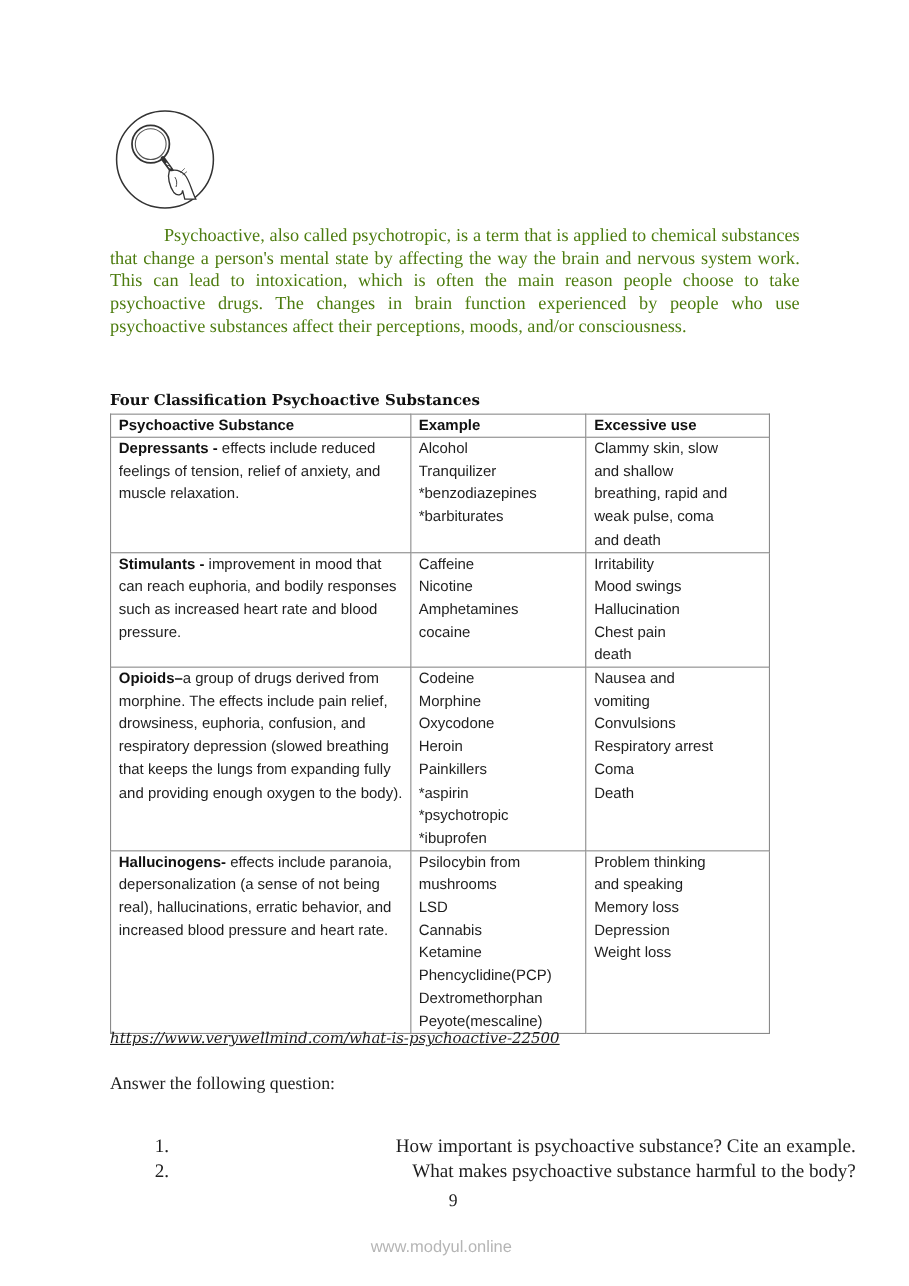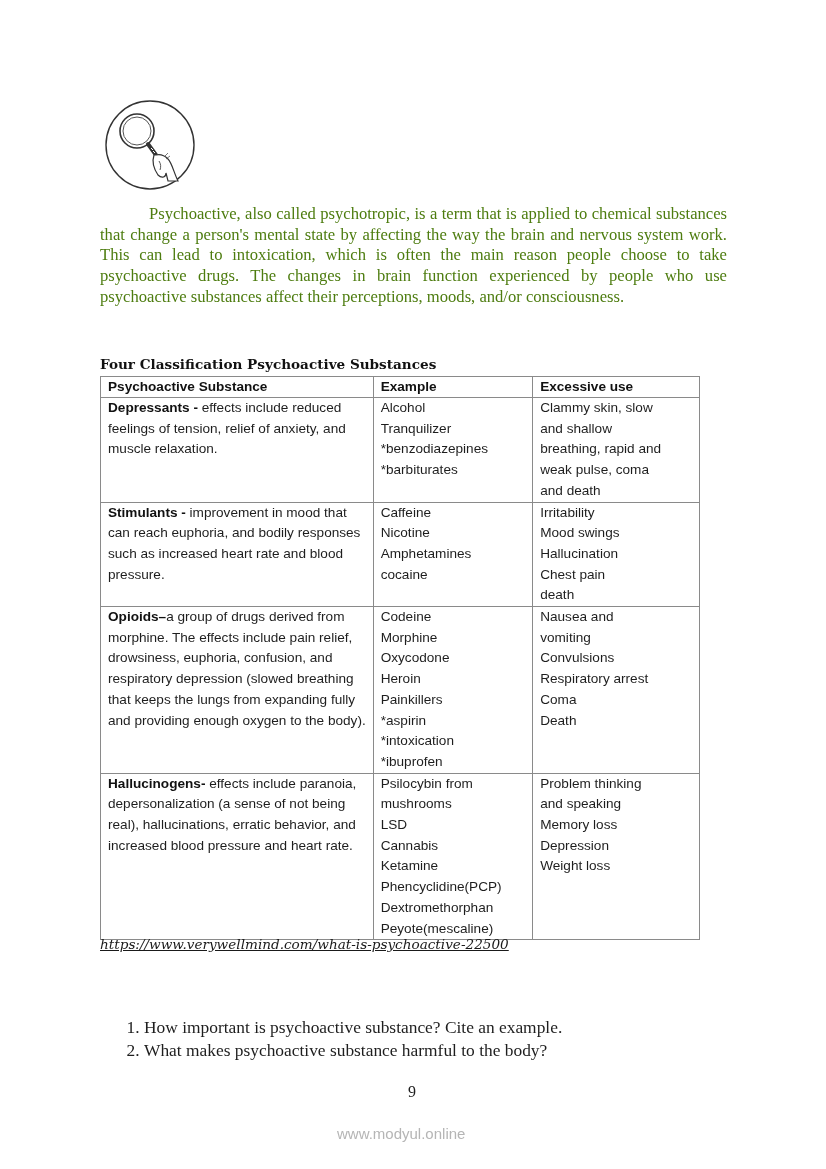--- a/index.html
+++ b/index.html
@@ -20,21 +20,21 @@
   table.grid col.c1 { width: 288px; }
   table.grid col.c2 { width: 162px; }
   table.grid col.c3 { width: 170px; }
   td.desc { text-align: justify; }
   td.desc b { color: #111; }
   .line { display: block; white-space: nowrap; }
 
   .source-link { position: absolute; left: 100px; top: 936px; font-family: "DejaVu Serif", serif; font-style: italic; font-size: 13.6px; color: #1a1a1a; text-decoration: underline; text-align: right; }
 
   .answer-label { position: absolute; left: 100px; top: 976px; font-family: "Liberation Serif", serif; font-size: 16.2px; color: #1e1e1e; }
-  ol.questions { position: absolute; left: 100px; top: 1016px; margin: 0; padding: 0 0 0 44px; width: 620px; font-family: "Liberation Serif", serif; font-size: 17.4px; line-height: 22.5px; color: #1e1e1e; }
+  ol.questions { position: absolute; left: 100px; top: 1016px; margin: 14px; padding: 0 0 0 44px; width: 620px; font-family: "Liberation Serif", serif; font-size: 17.4px; line-height: 22.5px; color: #1e1e1e; text-align: right; }
   ol.questions li { padding-left: 0; }
 
   .page-number { position: absolute; left: 408px; top: 1083px; font-family: "Liberation Serif", serif; font-size: 16px; color: #1e1e1e; }
   .module-code { position: absolute; right: 20px; top: 1105px; font-family: "Liberation Sans", sans-serif; font-weight: bold; font-size: 17px; color: #111; letter-spacing: -0.2px; }
   .watermark { position: absolute; left: 337px; top: 1125px; font-family: "Liberation Sans", sans-serif; font-size: 15px; color: #b5b5b5; }
 </style>
 </head>
 <body>
 
 <div class="page">
@@ -107,21 +107,21 @@
 
       <tr>
         <td class="desc"><b>Opioids</b><b>–</b><span>a group of drugs derived from morphine. The effects include pain relief, drowsiness, euphoria, confusion, and respiratory depression (slowed breathing that keeps the lungs from expanding fully and providing enough oxygen to the body).</span></td>
         <td>
           <span class="line">Codeine</span>
           <span class="line">Morphine</span>
           <span class="line">Oxycodone</span>
           <span class="line">Heroin</span>
           <span class="line">Painkillers</span>
           <span class="line">*aspirin</span>
-          <span class="line">*intoxication</span>
+          <span class="line">*psychotropic</span>
           <span class="line">*ibuprofen</span>
         </td>
         <td>
           <span class="line">Nausea and</span>
           <span class="line">vomiting</span>
           <span class="line">Convulsions</span>
           <span class="line">Respiratory arrest</span>
           <span class="line">Coma</span>
           <span class="line">Death</span>
         </td>
@@ -145,20 +145,21 @@
           <span class="line">Memory loss</span>
           <span class="line">Depression</span>
           <span class="line">Weight loss</span>
         </td>
       </tr>
     </tbody>
   </table>
 
   <a class="source-link">https://www.verywellmind.com/what-is-psychoactive-22500</a>
 
+  <div class="answer-label">Answer the following question:</div>
   <ol class="questions">
     <li>How important is psychoactive substance? Cite an example.</li>
     <li>What makes psychoactive substance harmful to the body?</li>
   </ol>
 
   <div class="page-number">9</div>
   <div class="watermark">www.modyul.online</div>
 </div>
 
 </body></html>

